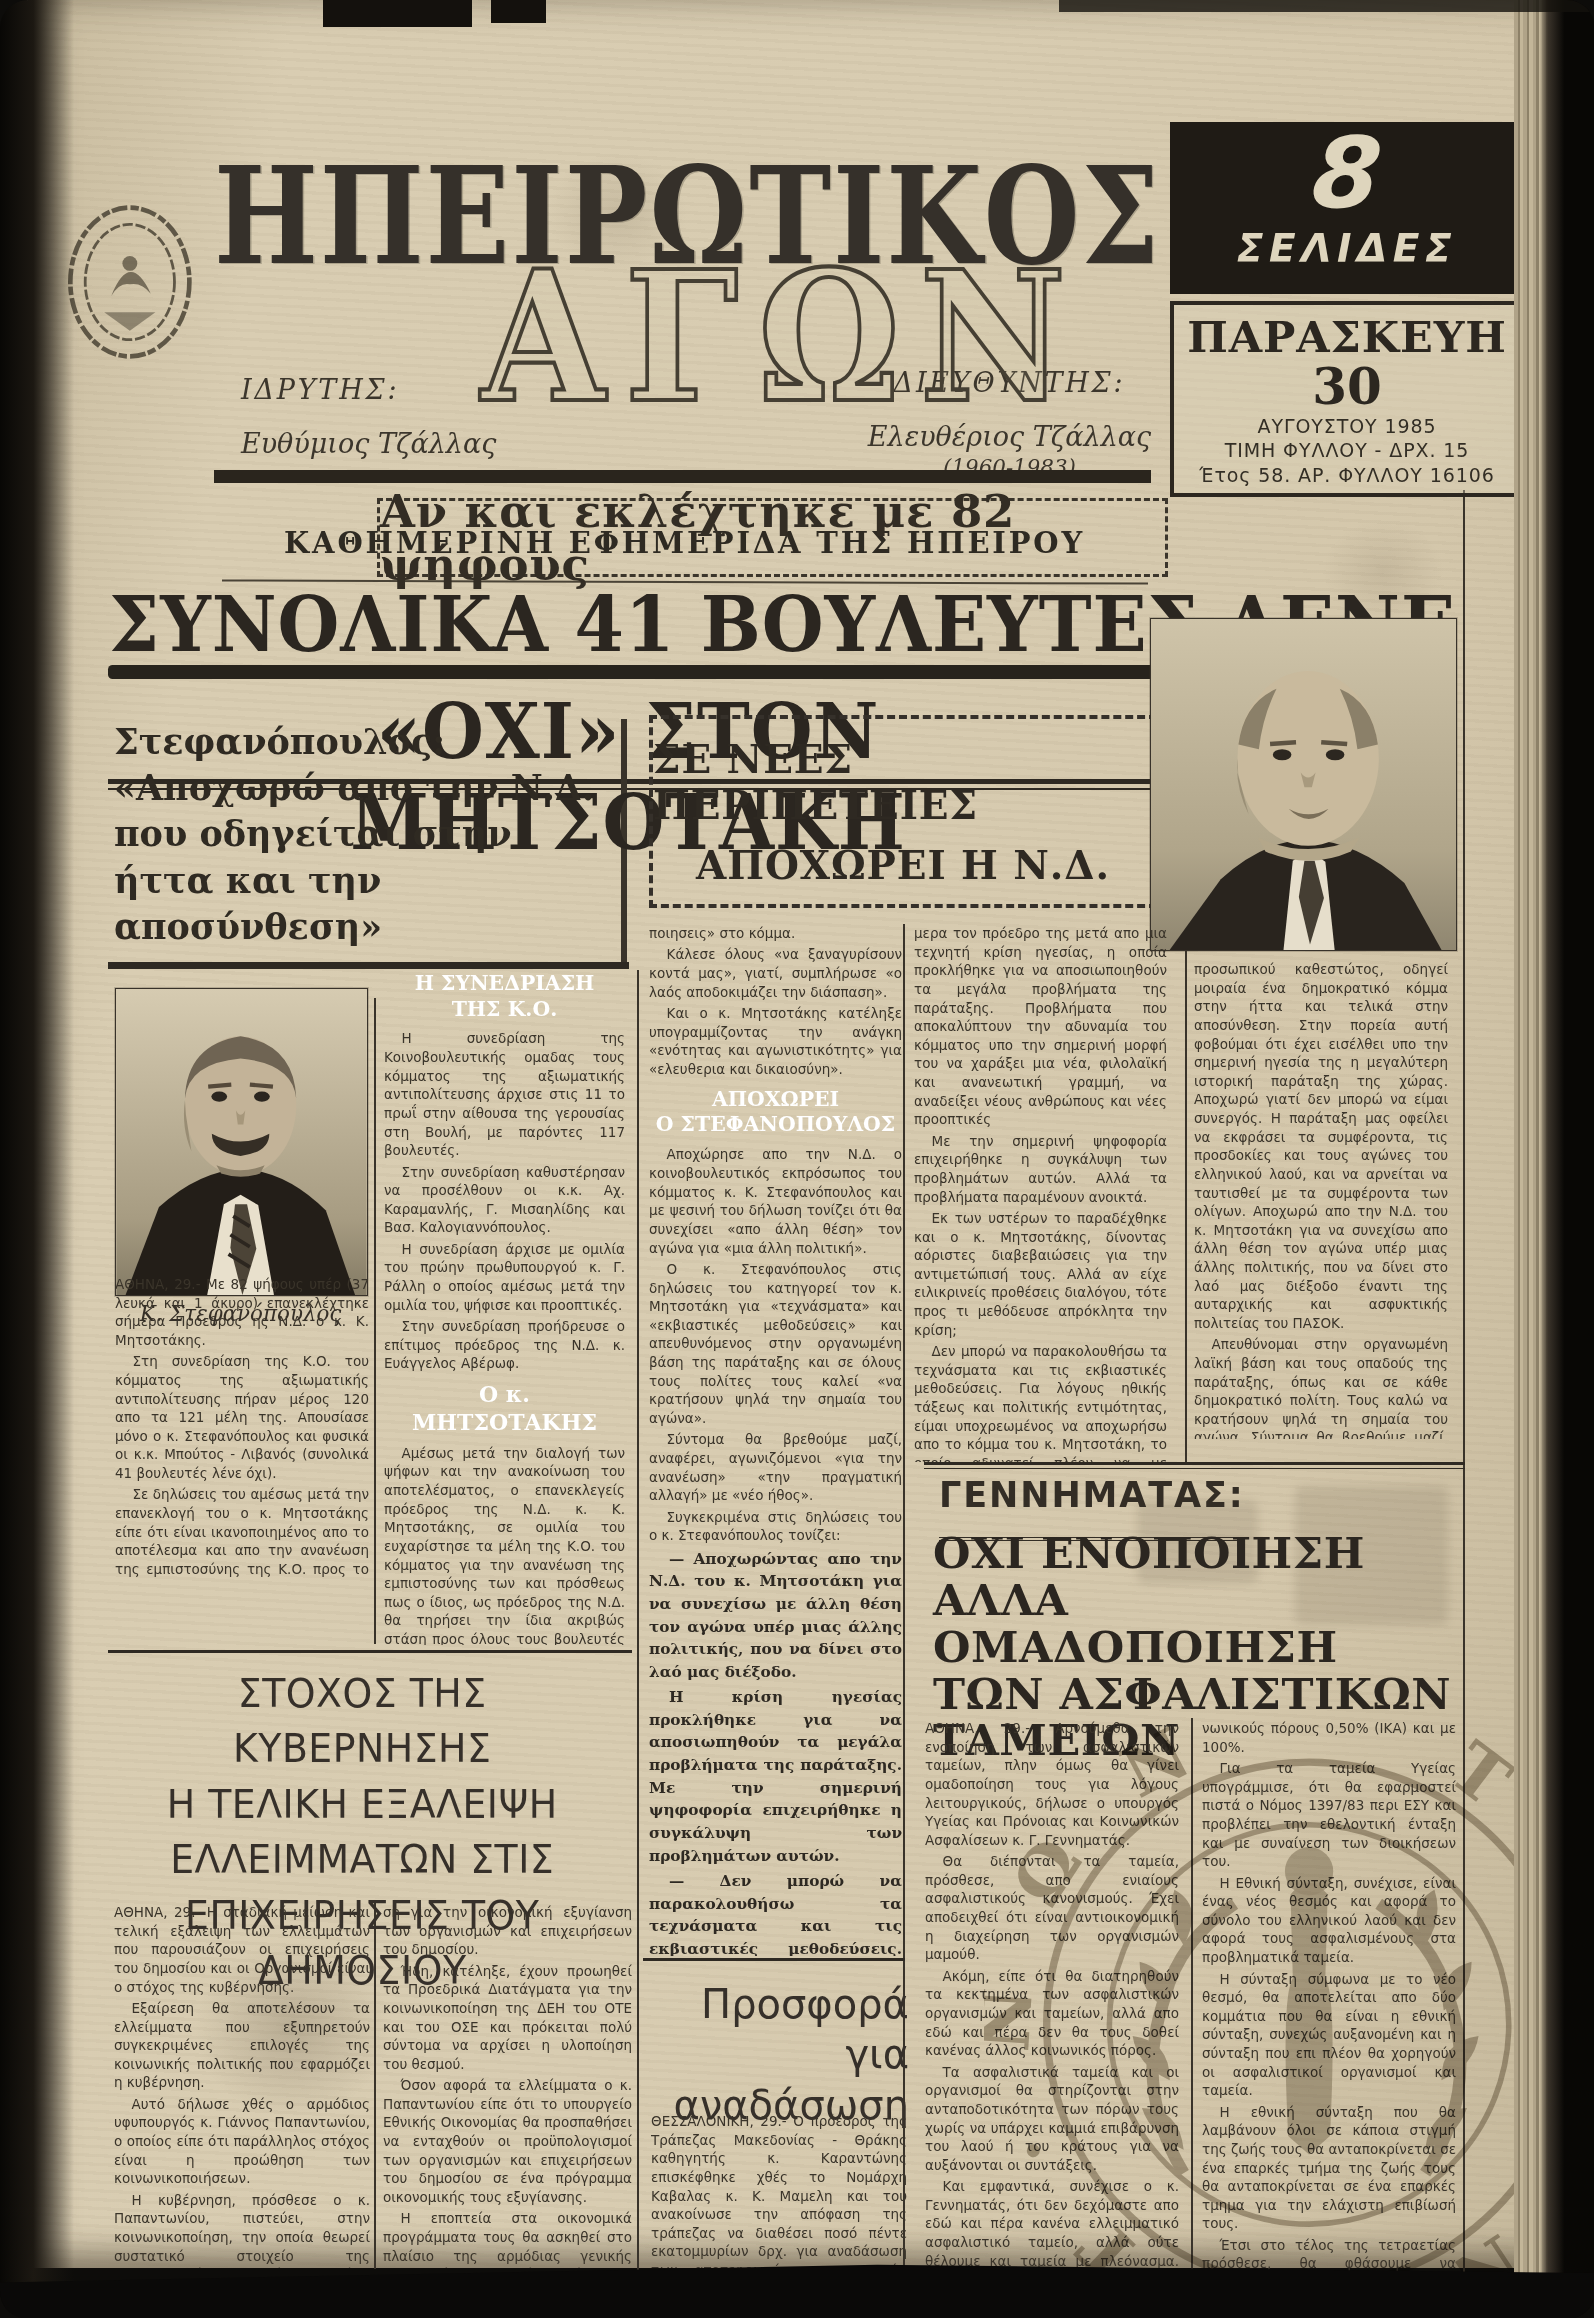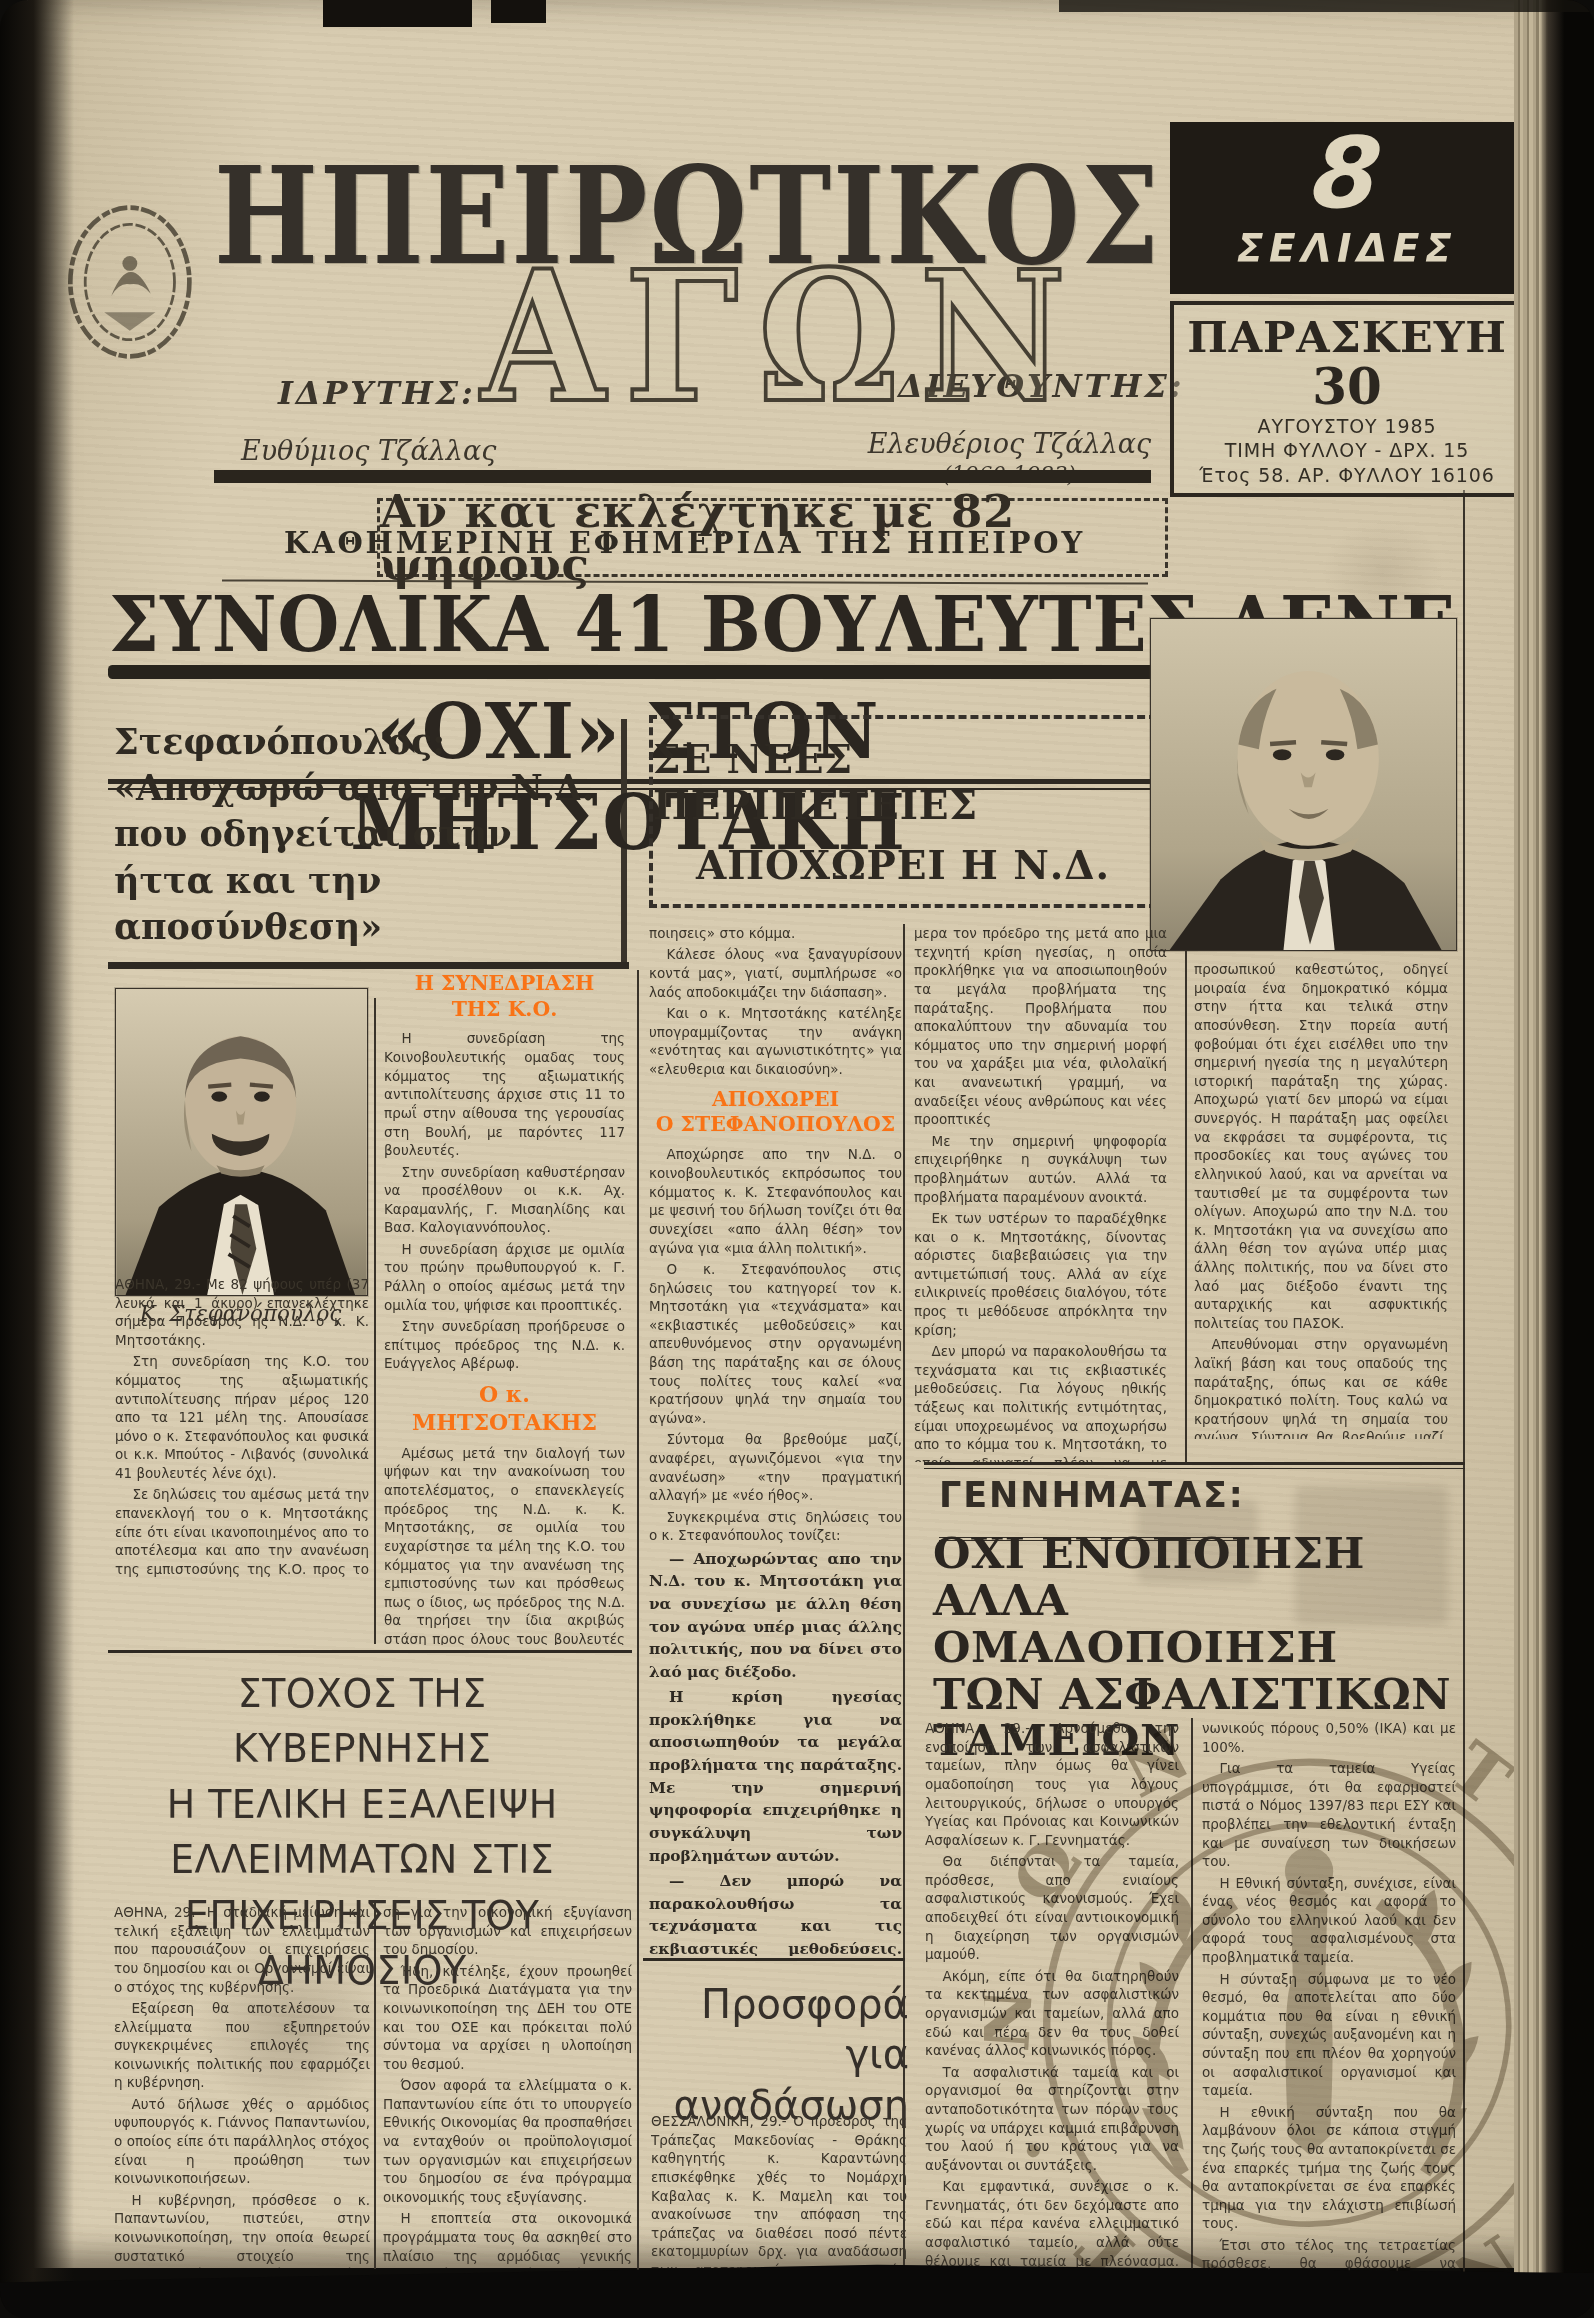--- a/index.html
+++ b/index.html
@@ -25,21 +25,21 @@
   .vrule{position:absolute;background:#39332a;z-index:10;}
   .hrule{position:absolute;background:#2e2922;z-index:10;}
   
   #mast-title{position:absolute;left:214px;top:137px;z-index:11;font-family:"DejaVu Serif",serif;
       font-weight:bold;font-size:110px;letter-spacing:1.9px;color:#35302a;transform:scaleY(1.22);
       transform-origin:left top;text-shadow:1.4px 1.4px 0 rgba(52,46,36,.25);}
   #mast-overlay{position:absolute;left:481px;top:232px;z-index:12;font-family:"DejaVu Serif",serif;
       font-weight:bold;font-size:160px;letter-spacing:19.5px;color:rgba(216,204,176,.12);
       -webkit-text-stroke:3.7px #453f33;transform:scaleY(1.12);transform-origin:left top;}
   .mast-credit{position:absolute;z-index:11;font-family:"DejaVu Serif",serif;color:#3c362c;}
-  .credit-label{font-weight:bold;font-style:italic;font-size:32px;letter-spacing:2.8px;margin-left:37px;}
+  .credit-label{font-weight:normal;font-style:italic;font-size:27px;letter-spacing:2.8px;}
   .credit-name{font-style:italic;font-size:27px;margin-top:23px;}
   .credit-years{font-style:italic;font-size:21.4px;margin-top:2.8px;}
   #mast-bar{position:absolute;left:214px;top:470px;width:937px;height:12.5px;background:#2a251d;z-index:11;}
   #tagline{position:absolute;left:218px;top:526px;width:933px;text-align:center;z-index:11;
       font-family:"DejaVu Serif",serif;font-weight:bold;font-size:29px;letter-spacing:2.8px;color:#2e2a22;}
   #tagline-rule{position:absolute;left:222px;top:581px;width:926px;height:2.3px;background:#4a4336;
       transform:rotate(.2deg);z-index:11;}
   
   #infobox{position:absolute;left:1170px;top:122px;width:354px;z-index:11;}
   #infobox .black{background:#1f1b15;height:172px;text-align:center;color:#ded5bd;}
@@ -69,21 +69,21 @@
   
   .photo{position:absolute;z-index:11;border:1.4px solid #38322a;box-shadow:0 0 0 0.9px rgba(60,52,40,.25);}
   #caption-stef{position:absolute;left:115px;top:1301px;width:251px;text-align:center;z-index:11;
       font-family:"DejaVu Serif",serif;font-style:italic;font-size:21.4px;color:#352f27;}
   
   .col{position:absolute;overflow:hidden;z-index:11;text-align:justify;
        font-family:"DejaVu Sans",sans-serif;font-size:13.5px;line-height:1.38;color:#3a342a;}
   .col p{margin:0 0 2.8px 0;text-indent:1.3em;}
   .col p.ni{text-indent:0;}
   .subhead{font-family:"DejaVu Serif",serif;font-weight:bold;text-align:center;text-indent:0 !important;
-       font-size:20.4px;line-height:1.25;margin:8.4px 0 7.4px 0 !important;color:#f97316;}
+       font-size:20.4px;line-height:1.25;margin:8.4px 0 7.4px 0 !important;color:#ffffff;}
   .boldp{font-family:"DejaVu Serif",serif;font-weight:bold;font-size:15.3px;line-height:1.48;color:#2e2922;}
   
   #gov-headline{position:absolute;left:111px;top:1666px;width:518px;text-align:center;z-index:11;
       font-family:"DejaVu Sans",sans-serif;font-size:39px;line-height:1.42;color:#36302a;letter-spacing:0.5px;transform:scaleX(.97);transform-origin:left top;}
   
   #genn-kicker{position:absolute;left:939px;top:1475px;z-index:11;font-family:"DejaVu Sans",sans-serif;
       font-weight:bold;font-size:35px;letter-spacing:1.9px;color:#332d25;border-bottom:4.2px double #332d25;padding-bottom:22px;}
   #genn-headline{position:absolute;left:933px;top:1530px;width:527px;z-index:11;
       font-family:"DejaVu Serif",serif;font-weight:bold;font-size:43px;line-height:1.09;color:#2b2620;letter-spacing:0.5px;}
   

